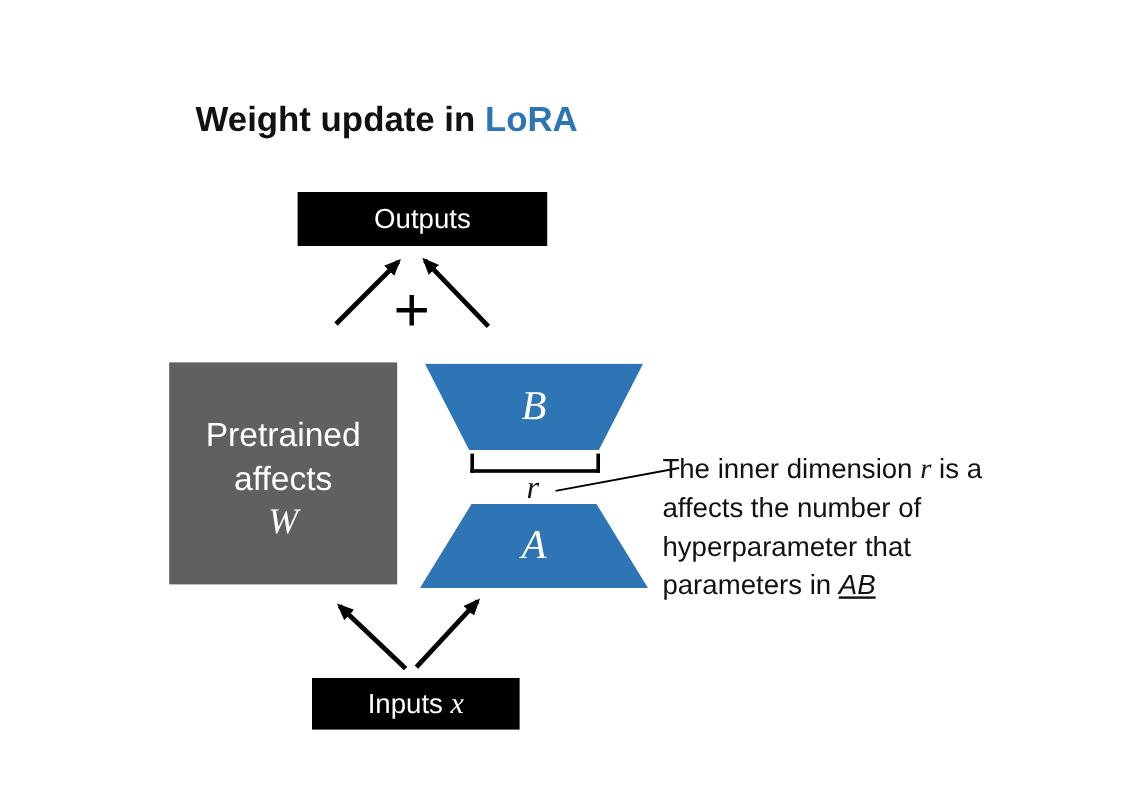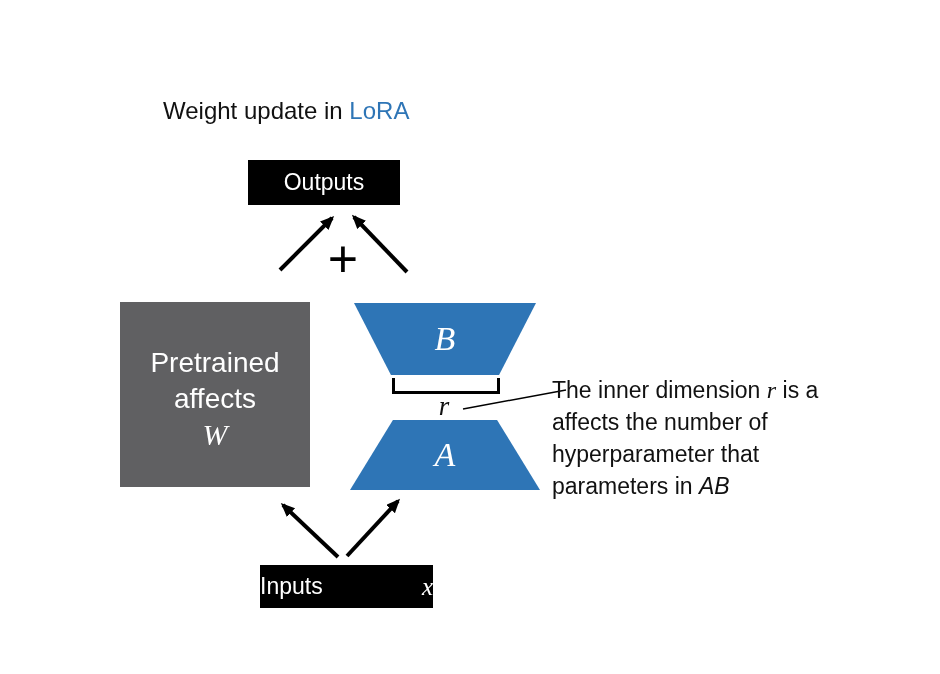--- a/index.html
+++ b/index.html
@@ -18,41 +18,40 @@
     position: relative;
     width: 940px;
     height: 674px;
     background: #ffffff;
     overflow: hidden;
   }
   .title {
     position: absolute;
     left: 163px;
     top: 83px;
-    font-size: 24px;
-    font-weight: 400;
+    font-size: 29px;
+    font-weight: 700;
     line-height: 34px;
     color: var(--text-black);
     white-space: nowrap;
-    margin-top: 11px;
   }
   .title .hl { color: var(--accent-blue); }
 
   .black-box {
     position: absolute;
     background: var(--box-black);
     color: #ffffff;
     display: flex;
     align-items: center;
     justify-content: center;
     font-size: 23px;
     white-space: pre;
   }
-  .outputs-box { left: 248px; top: 160px; width: 152px; height: 45px; }
-  .inputs-box  { left: 260px; top: 565px; width: 173px; height: 43px; justify-content: space-between; }
+  .outputs-box { left: 248px; top: 160px; width: 208px; height: 45px; }
+  .inputs-box  { left: 260px; top: 565px; width: 173px; height: 43px; }
 
   .math {
     font-family: "Liberation Serif", serif;
     font-style: italic;
   }
   .inputs-box .math { font-size: 25px; }
 
   .plus {
     position: absolute;
     left: 319px;
@@ -61,21 +60,21 @@
     height: 56px;
     font-size: 52px;
     line-height: 56px;
     text-align: center;
     color: var(--box-black);
     font-weight: 400;
   }
 
   .pretrained-box {
     position: absolute;
-    left: 120px;
+    left: 141px;
     top: 302px;
     width: 190px;
     height: 185px;
     background: var(--box-gray);
     color: #ffffff;
     text-align: center;
     font-size: 28px;
     line-height: 36px;
     padding-top: 43px;
   }
@@ -124,21 +123,21 @@
     position: absolute;
     left: 552px;
     top: 374px;
     width: 360px;
     text-align: left;
     font-size: 23px;
     line-height: 32px;
     color: var(--text-black);
   }
   .annotation .math { font-size: 24px; }
-  .annotation .it-sans { font-style: italic; }
+  .annotation .it-sans { font-style: italic; text-decoration: underline; }
 
   .overlay {
     position: absolute;
     left: 0; top: 0;
     pointer-events: none;
   }
 </style>
 </head>
 <body>
 

